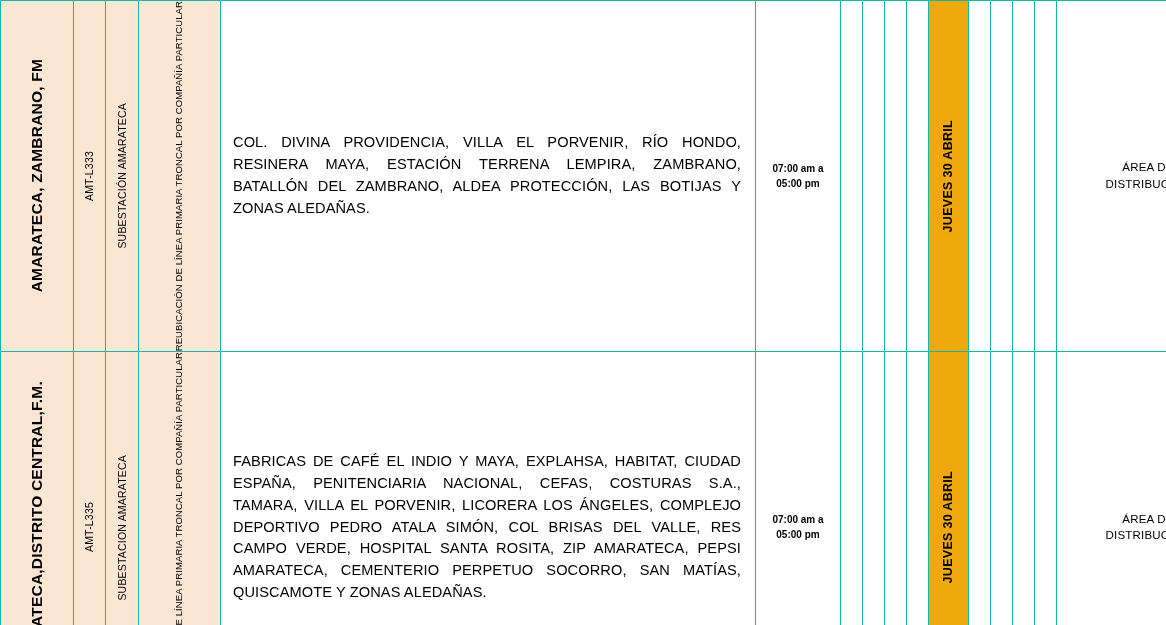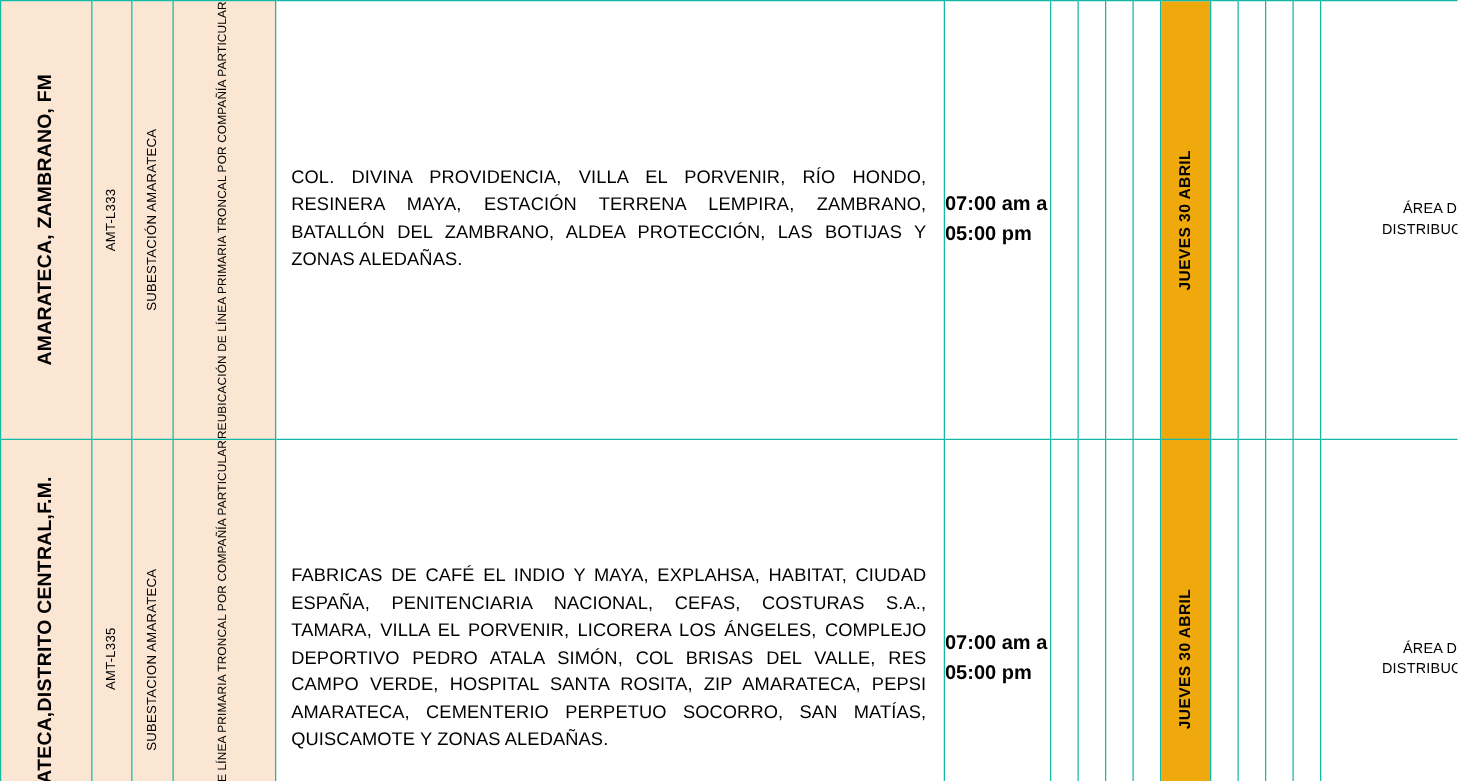--- a/index.html
+++ b/index.html
@@ -95,22 +95,23 @@
   .desc {
     font-size: 14.6px;
     color: #000;
     text-align: justify;
     text-align-last: left;
     padding: 6px 14px 6px 12px;
     line-height: 1.5;
     letter-spacing: 0.1px;
   }
   .time {
-    font-size: 16px;
+    font-size: 10px;
     font-weight: bold;
+    text-align: center;
     line-height: 1.5;
     color: #000;
   }
   .day-cell {
     background: #f0a90c !important;
   }
   .day-label {
     font-size: 12.5px;
     font-weight: bold;
     color: #000;

